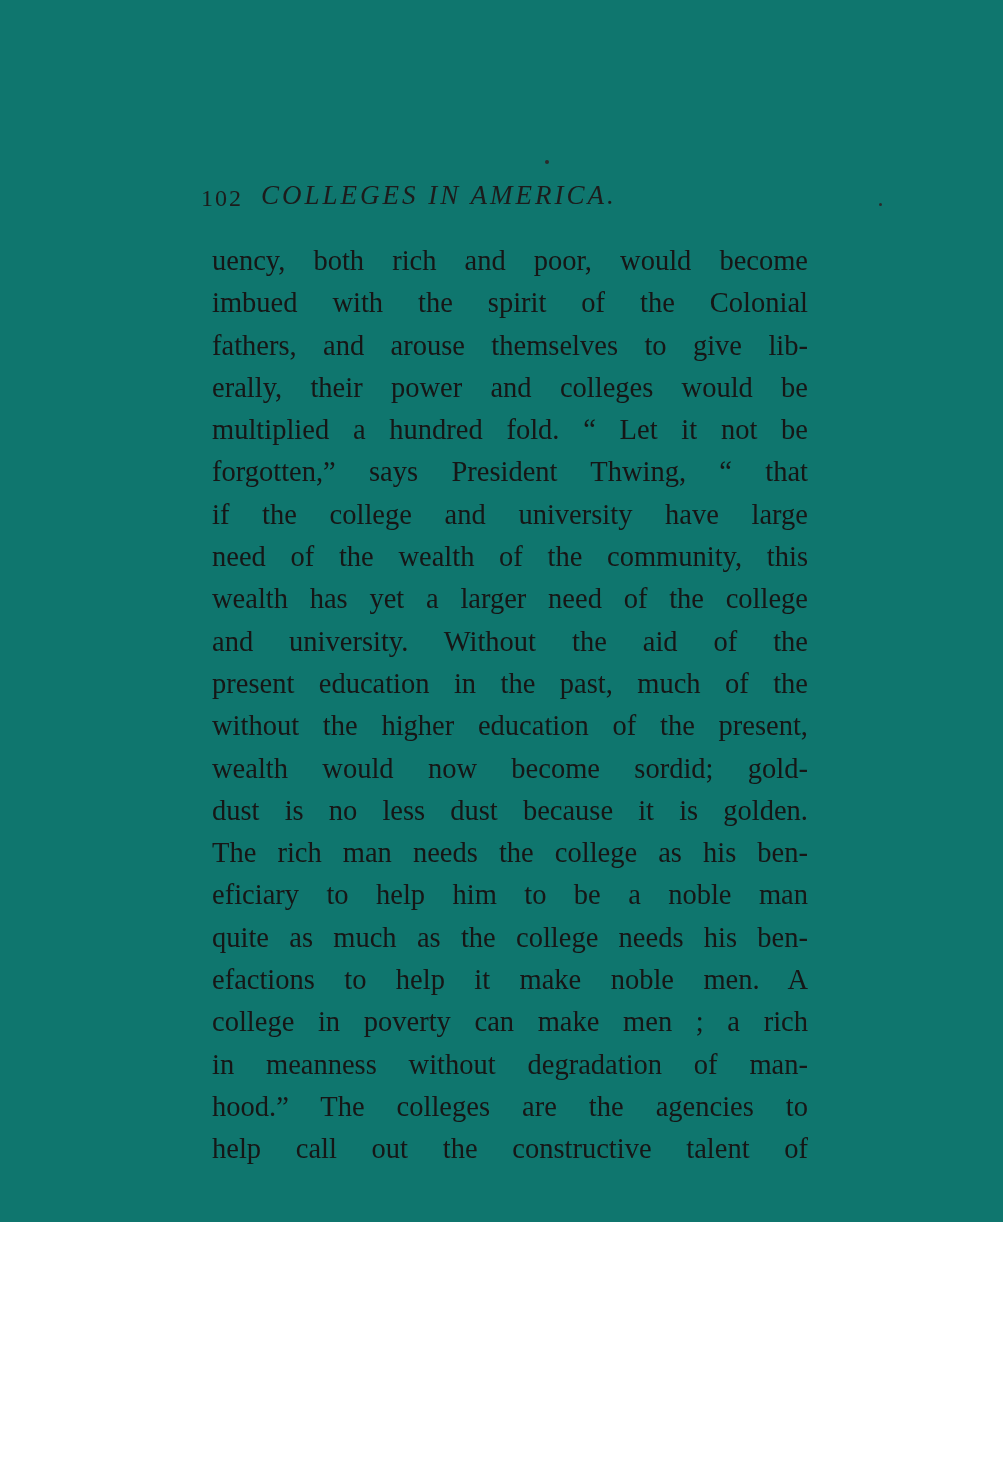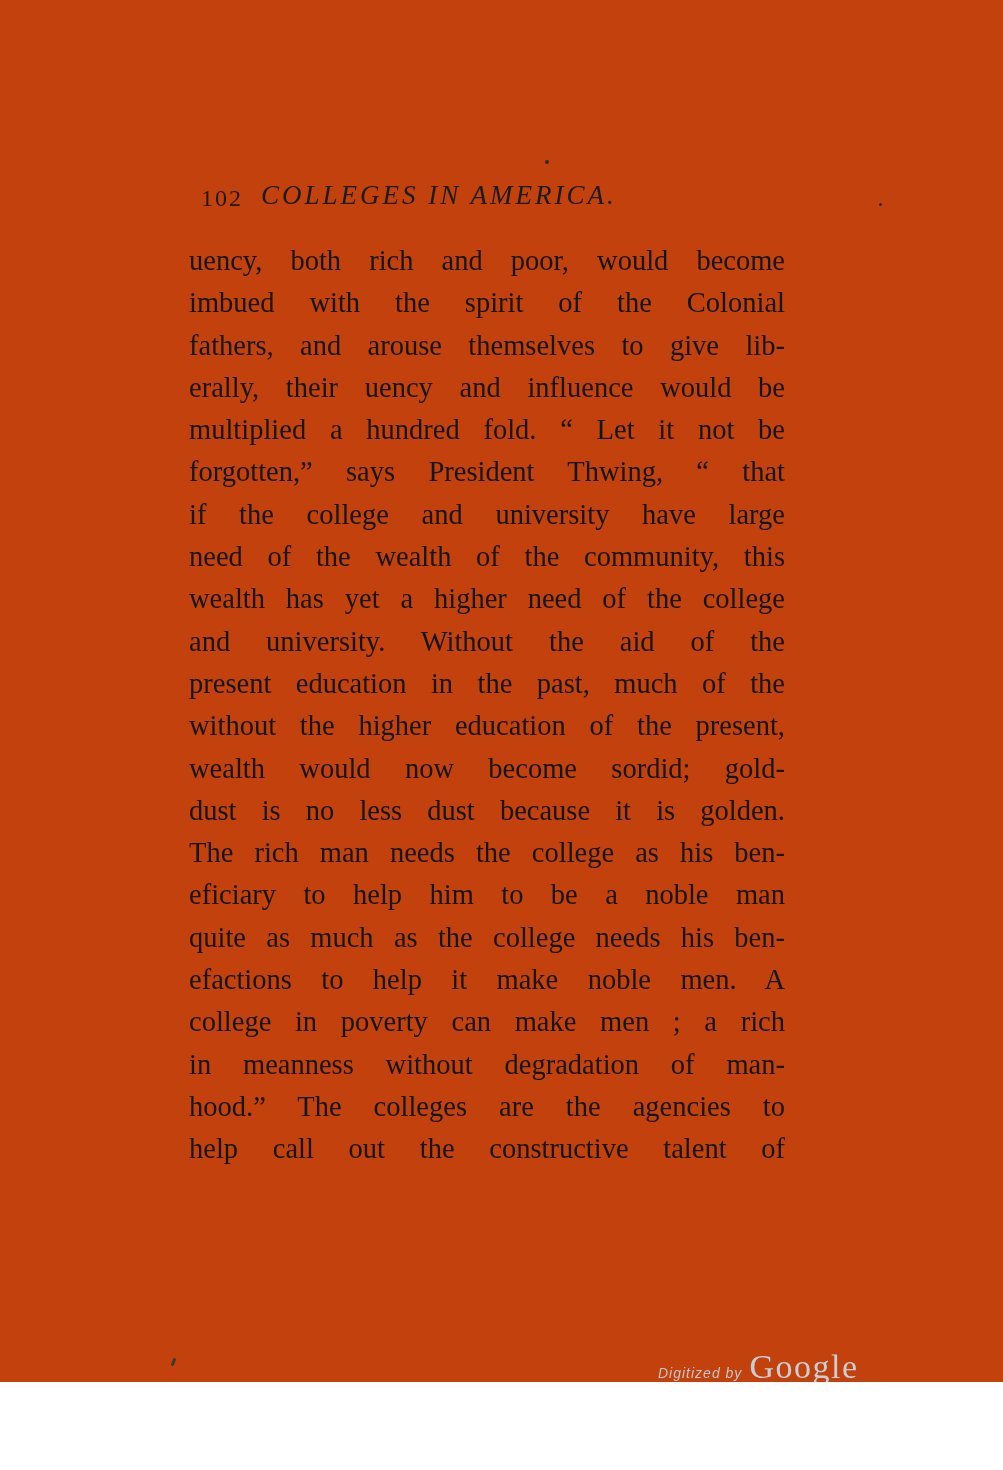--- a/index.html
+++ b/index.html
@@ -3,22 +3,22 @@
 <meta charset="utf-8">
 <style>
   html, body {
     margin: 0;
     padding: 0;
     background: #ffffff;
   }
   .page {
     position: relative;
     width: 1003px;
-    height: 1382px;
-    background: #c2410c;
+    height: 1222px;
+    background: #0f766e;
     font-family: "Liberation Serif", "DejaVu Serif", serif;
     color: #171717;
     overflow: hidden;
   }
   .running-header {
     position: absolute;
     left: 201px;
     top: 180px;
     width: 596px;
     height: 36px;
@@ -37,21 +37,21 @@
     right: 40px;
     top: 0;
     font-style: italic;
     font-size: 27px;
     letter-spacing: 3px;
     color: #1c1c1c;
     white-space: nowrap;
   }
   .body-text {
     position: absolute;
-    left: 189px;
+    left: 212px;
     top: 240px;
     width: 596px;
   }
   .text-line {
     font-size: 28.5px;
     line-height: 42.3px;
     text-align: justify;
     text-align-last: justify;
     color: #161616;
   }
@@ -98,26 +98,26 @@
 
   <div class="running-header">
     <span class="page-number">102</span>
     <span class="header-title">COLLEGES IN AMERICA.</span>
   </div>
 
   <div class="body-text">
     <div class="text-line">uency, both rich and poor, would become</div>
     <div class="text-line">imbued with the spirit of the Colonial</div>
     <div class="text-line">fathers, and arouse themselves to give lib-</div>
-    <div class="text-line">erally, their uency and influence would be</div>
+    <div class="text-line">erally, their power and colleges would be</div>
     <div class="text-line">multiplied a hundred fold. “ Let it not be</div>
     <div class="text-line">forgotten,” says President Thwing, “ that</div>
     <div class="text-line">if the college and university have large</div>
     <div class="text-line">need of the wealth of the community, this</div>
-    <div class="text-line">wealth has yet a higher need of the college</div>
+    <div class="text-line">wealth has yet a larger need of the college</div>
     <div class="text-line">and university. Without the aid of the</div>
     <div class="text-line">present education in the past, much of the</div>
     <div class="text-line">without the higher education of the present,</div>
     <div class="text-line">wealth would now become sordid; gold-</div>
     <div class="text-line">dust is no less dust because it is golden.</div>
     <div class="text-line">The rich man needs the college as his ben-</div>
     <div class="text-line">eficiary to help him to be a noble man</div>
     <div class="text-line">quite as much as the college needs his ben-</div>
     <div class="text-line">efactions to help it make noble men. A</div>
     <div class="text-line">college in poverty can make men ; a rich</div>

